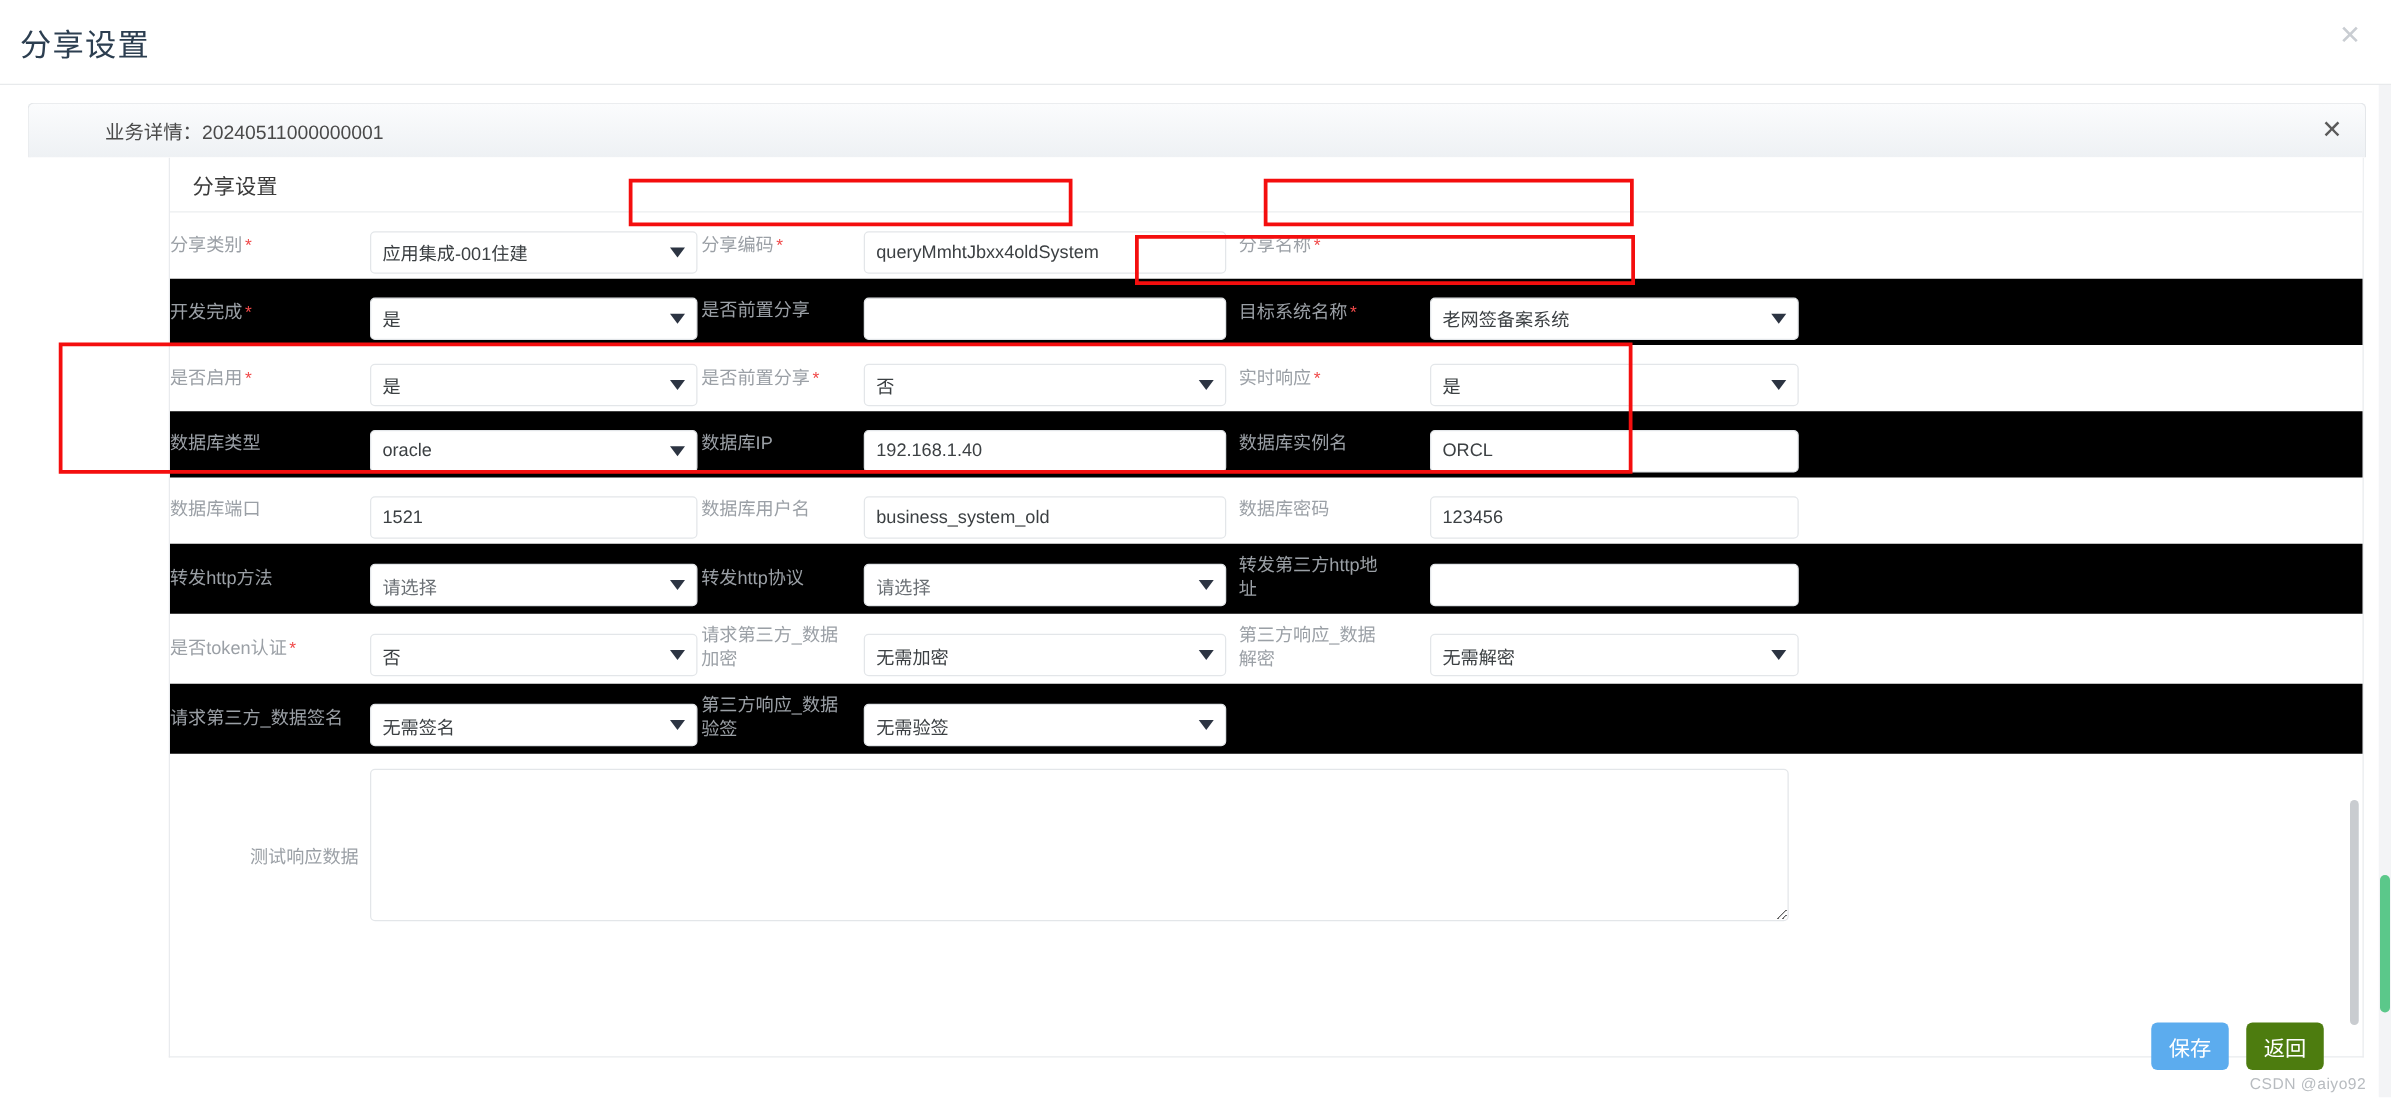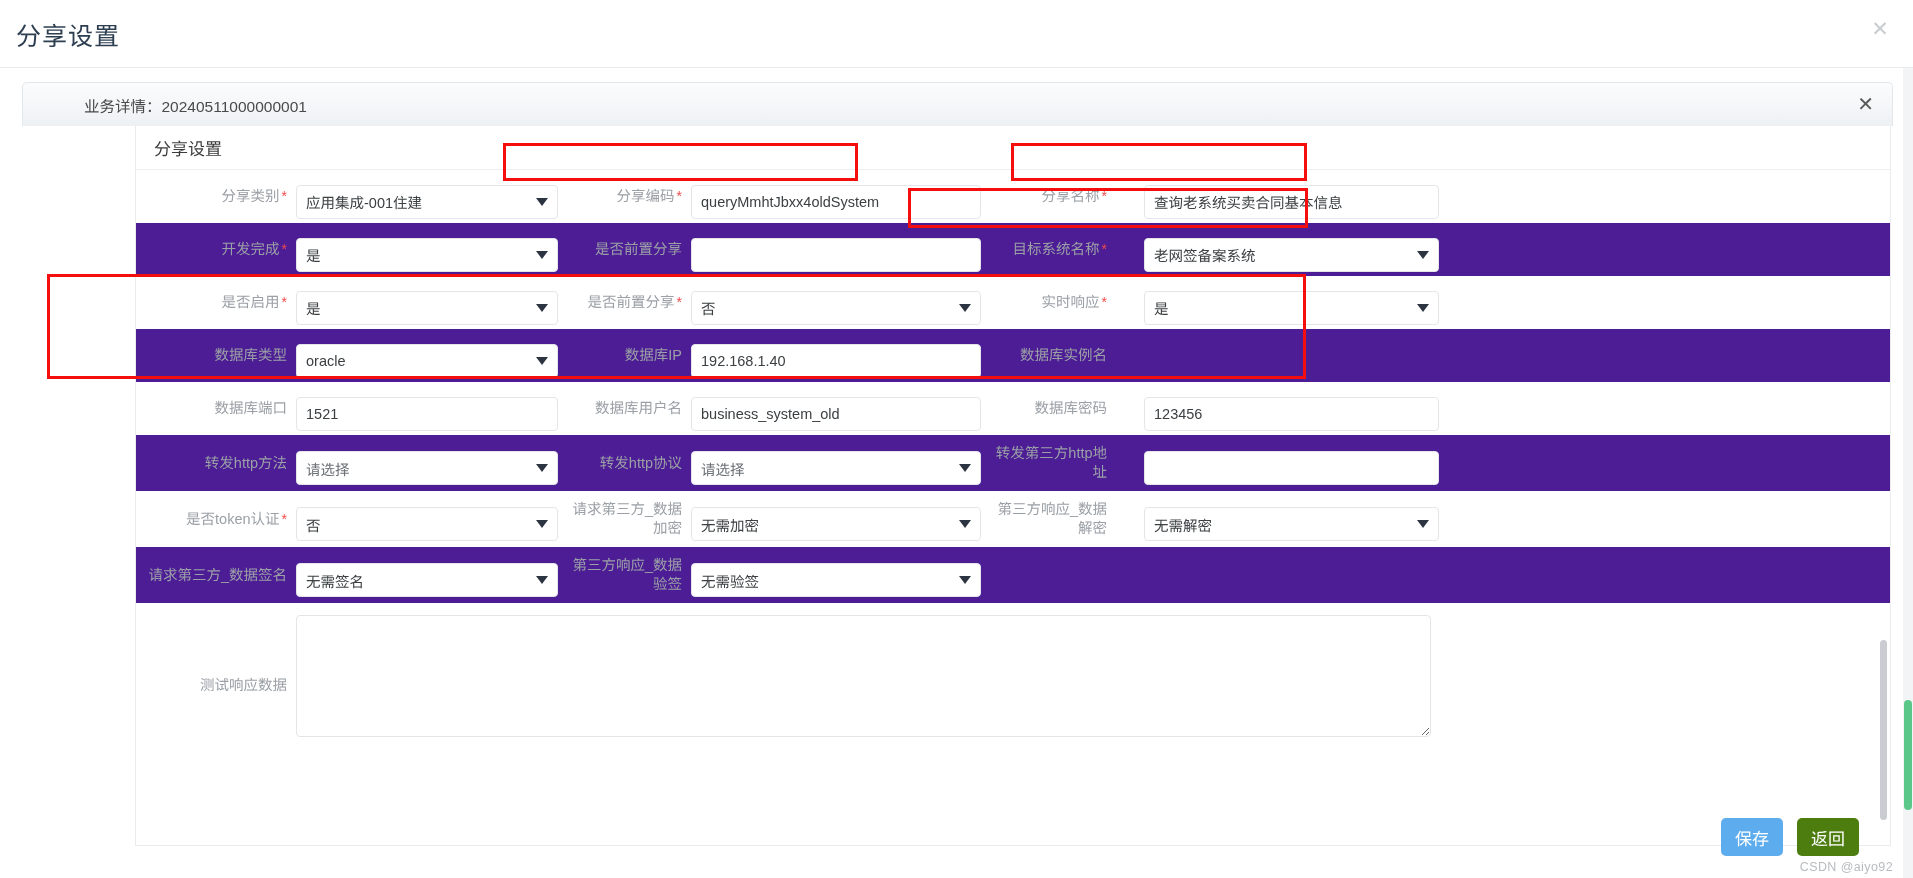--- a/index.html
+++ b/index.html
@@ -78,35 +78,35 @@
     color: #3b3b3b;
   }
 
   
   .form { position: relative; }
   .row {
     display: flex;
     position: relative;
     min-height: 53px;
   }
-  .row.zebra { background: #4c1d95; }
+  .row.zebra { background: #000000; }
 
   .cell {
     display: flex;
     align-items: center;
     position: relative;
     padding: 9px 0;
   }
   .cell.c1 { width: 425px; padding-left: 0px; }
   .cell.c2 { width: 430px; }
   .cell.c3 { width: 432px; gap: 28px; }
 
   .lbl {
     flex: 0 0 auto;
-    text-align: right;
+    text-align: left;
     font-size: 14.5px;
     color: #9ba0a6;
     padding-right: 9px;
     line-height: 19px;
     white-space: normal;
   }
   .cell.c1 .lbl { width: 160px; }
   .cell.c2 .lbl { width: 130px; }
   .cell.c3 .lbl { width: 125px; }
   .lbl .req { color: #f04a4a; font-size: 14px; margin-left: 2px; }
@@ -236,21 +236,20 @@
                 <div class="inp sel" style="display: flex; align-items: center;">应用集成-001住建</div>
                 <span class="caret"></span>
               </div>
             </div>
             <div class="cell c2">
               <div class="lbl">分享编码<span class="req">*</span></div>
               <div class="ctl"><input type="text" class="inp" value="queryMmhtJbxx4oldSystem" style=""></div>
             </div>
             <div class="cell c3">
               <div class="lbl">分享名称<span class="req">*</span></div>
-              <div class="ctl"><input type="text" class="inp" value="查询老系统买卖合同基本信息" style=""></div>
             </div>
           </div>
           <div class="row zebra">
             <div class="cell c1">
               <div class="lbl">开发完成<span class="req">*</span></div>
               <div class="ctl">
                 <div class="inp sel" style="display: flex; align-items: center;">是</div>
                 <span class="caret"></span>
               </div>
             </div>
@@ -296,20 +295,21 @@
                 <div class="inp sel" style="display: flex; align-items: center;">oracle</div>
                 <span class="caret"></span>
               </div>
             </div>
             <div class="cell c2">
               <div class="lbl">数据库IP</div>
               <div class="ctl"><input type="text" class="inp" value="192.168.1.40" style=""></div>
             </div>
             <div class="cell c3">
               <div class="lbl">数据库实例名</div>
+              <div class="ctl"><input type="text" class="inp" value="ORCL" style=""></div>
             </div>
           </div>
           <div class="row">
             <div class="cell c1">
               <div class="lbl">数据库端口</div>
               <div class="ctl"><input type="text" class="inp" value="1521" style=""></div>
             </div>
             <div class="cell c2">
               <div class="lbl">数据库用户名</div>
               <div class="ctl"><input type="text" class="inp" value="business_system_old" style=""></div>

